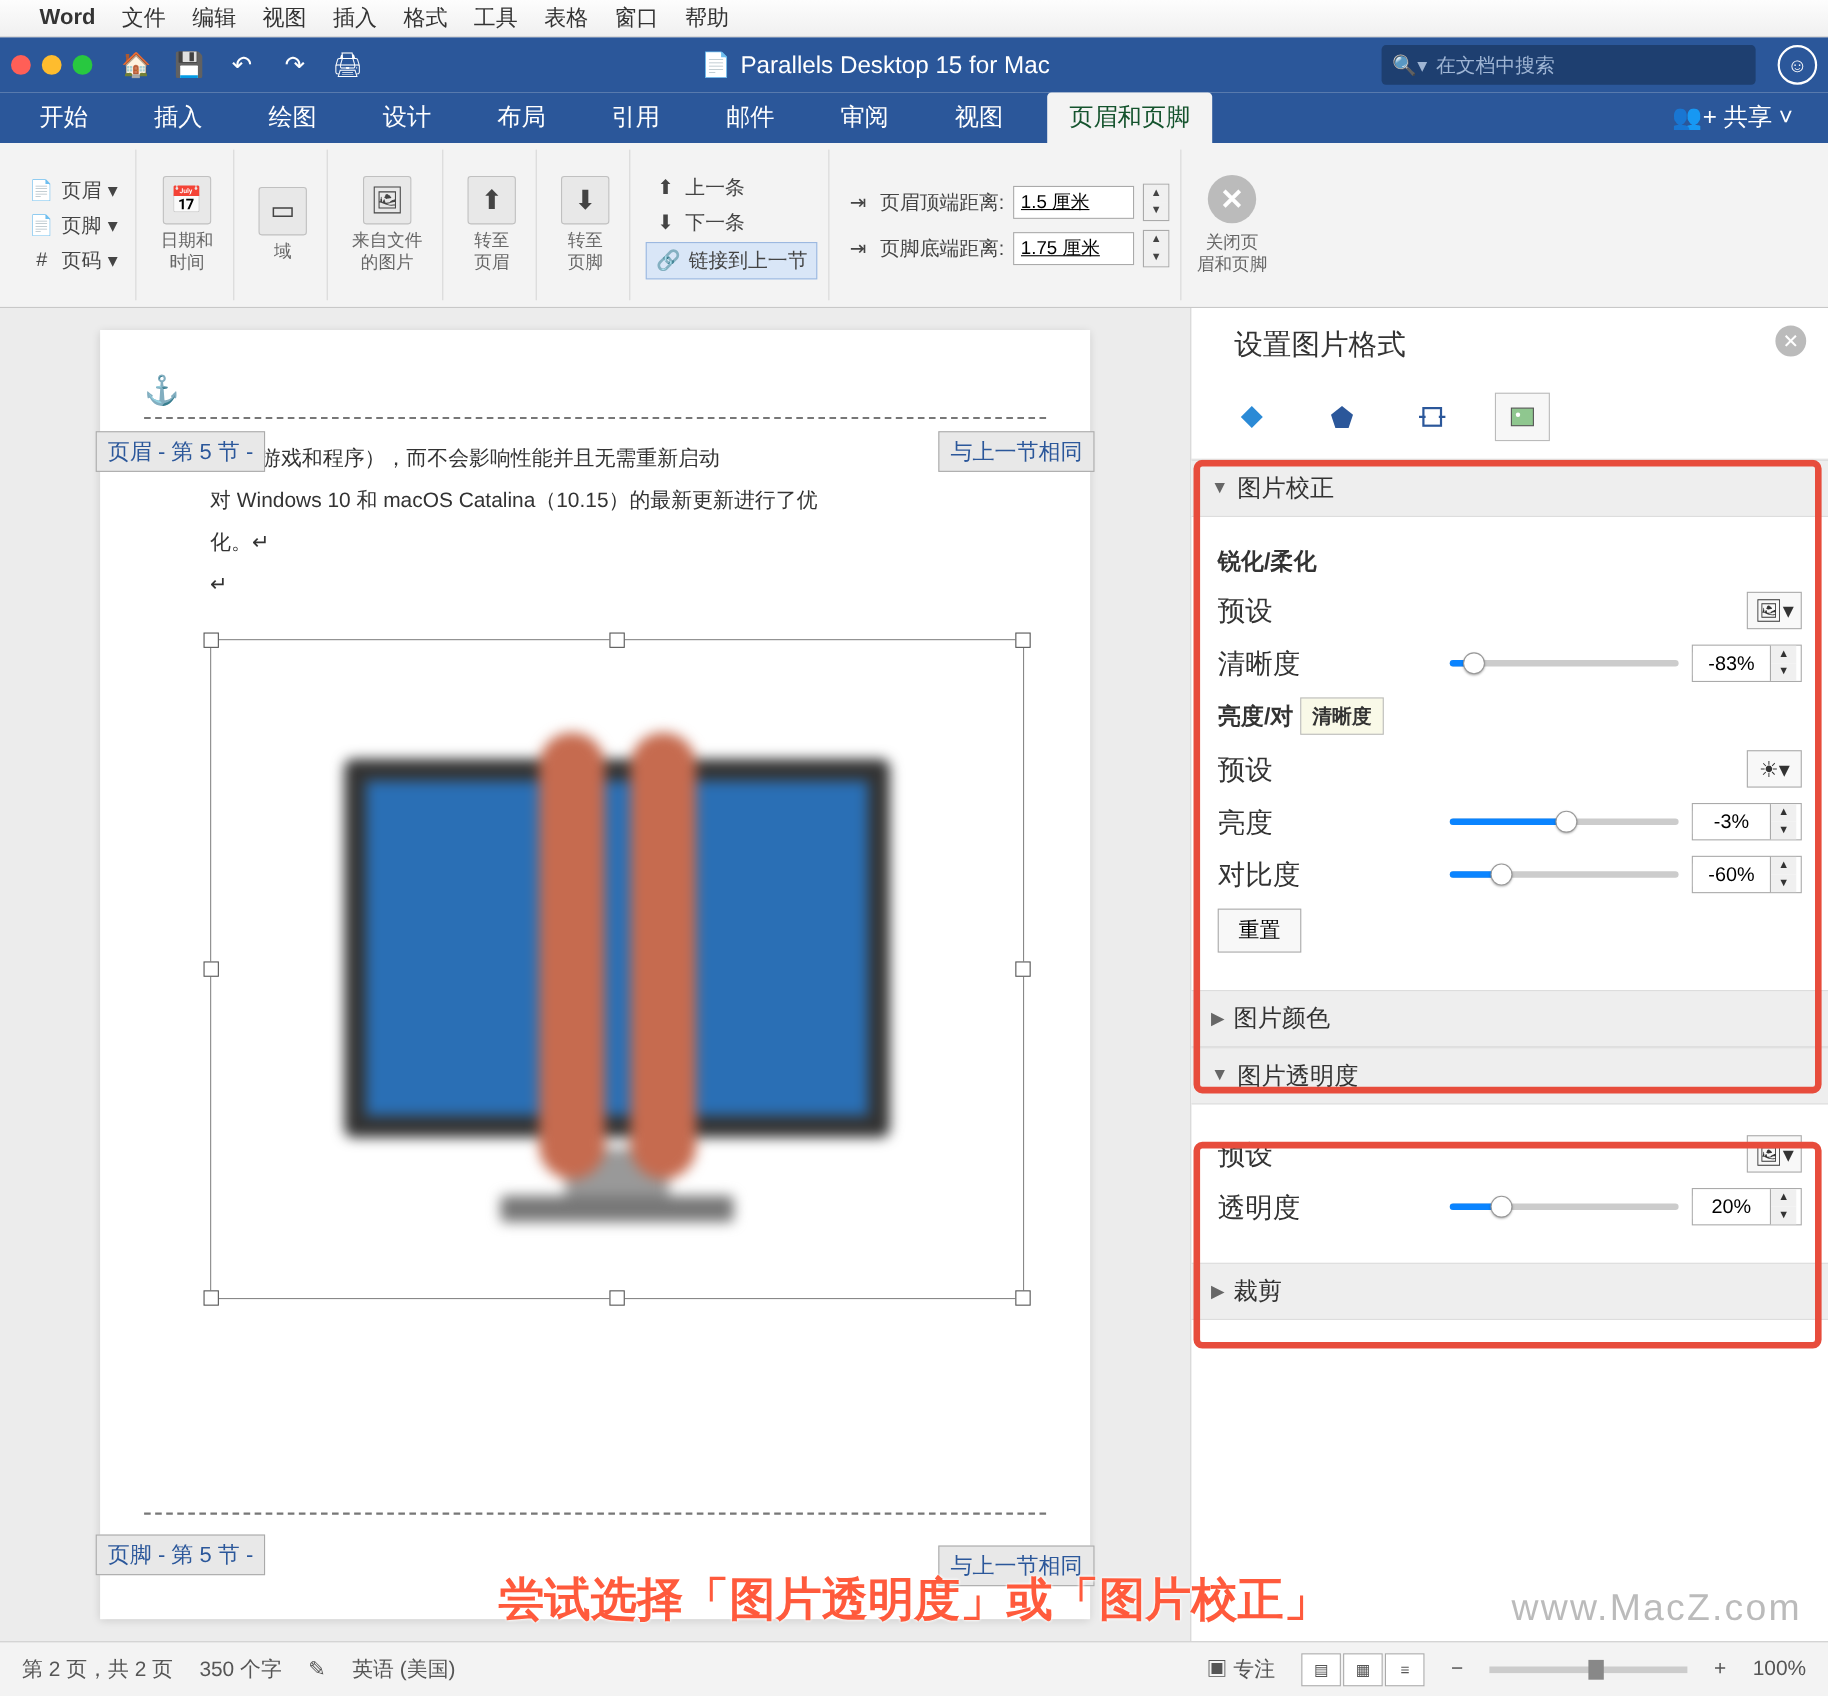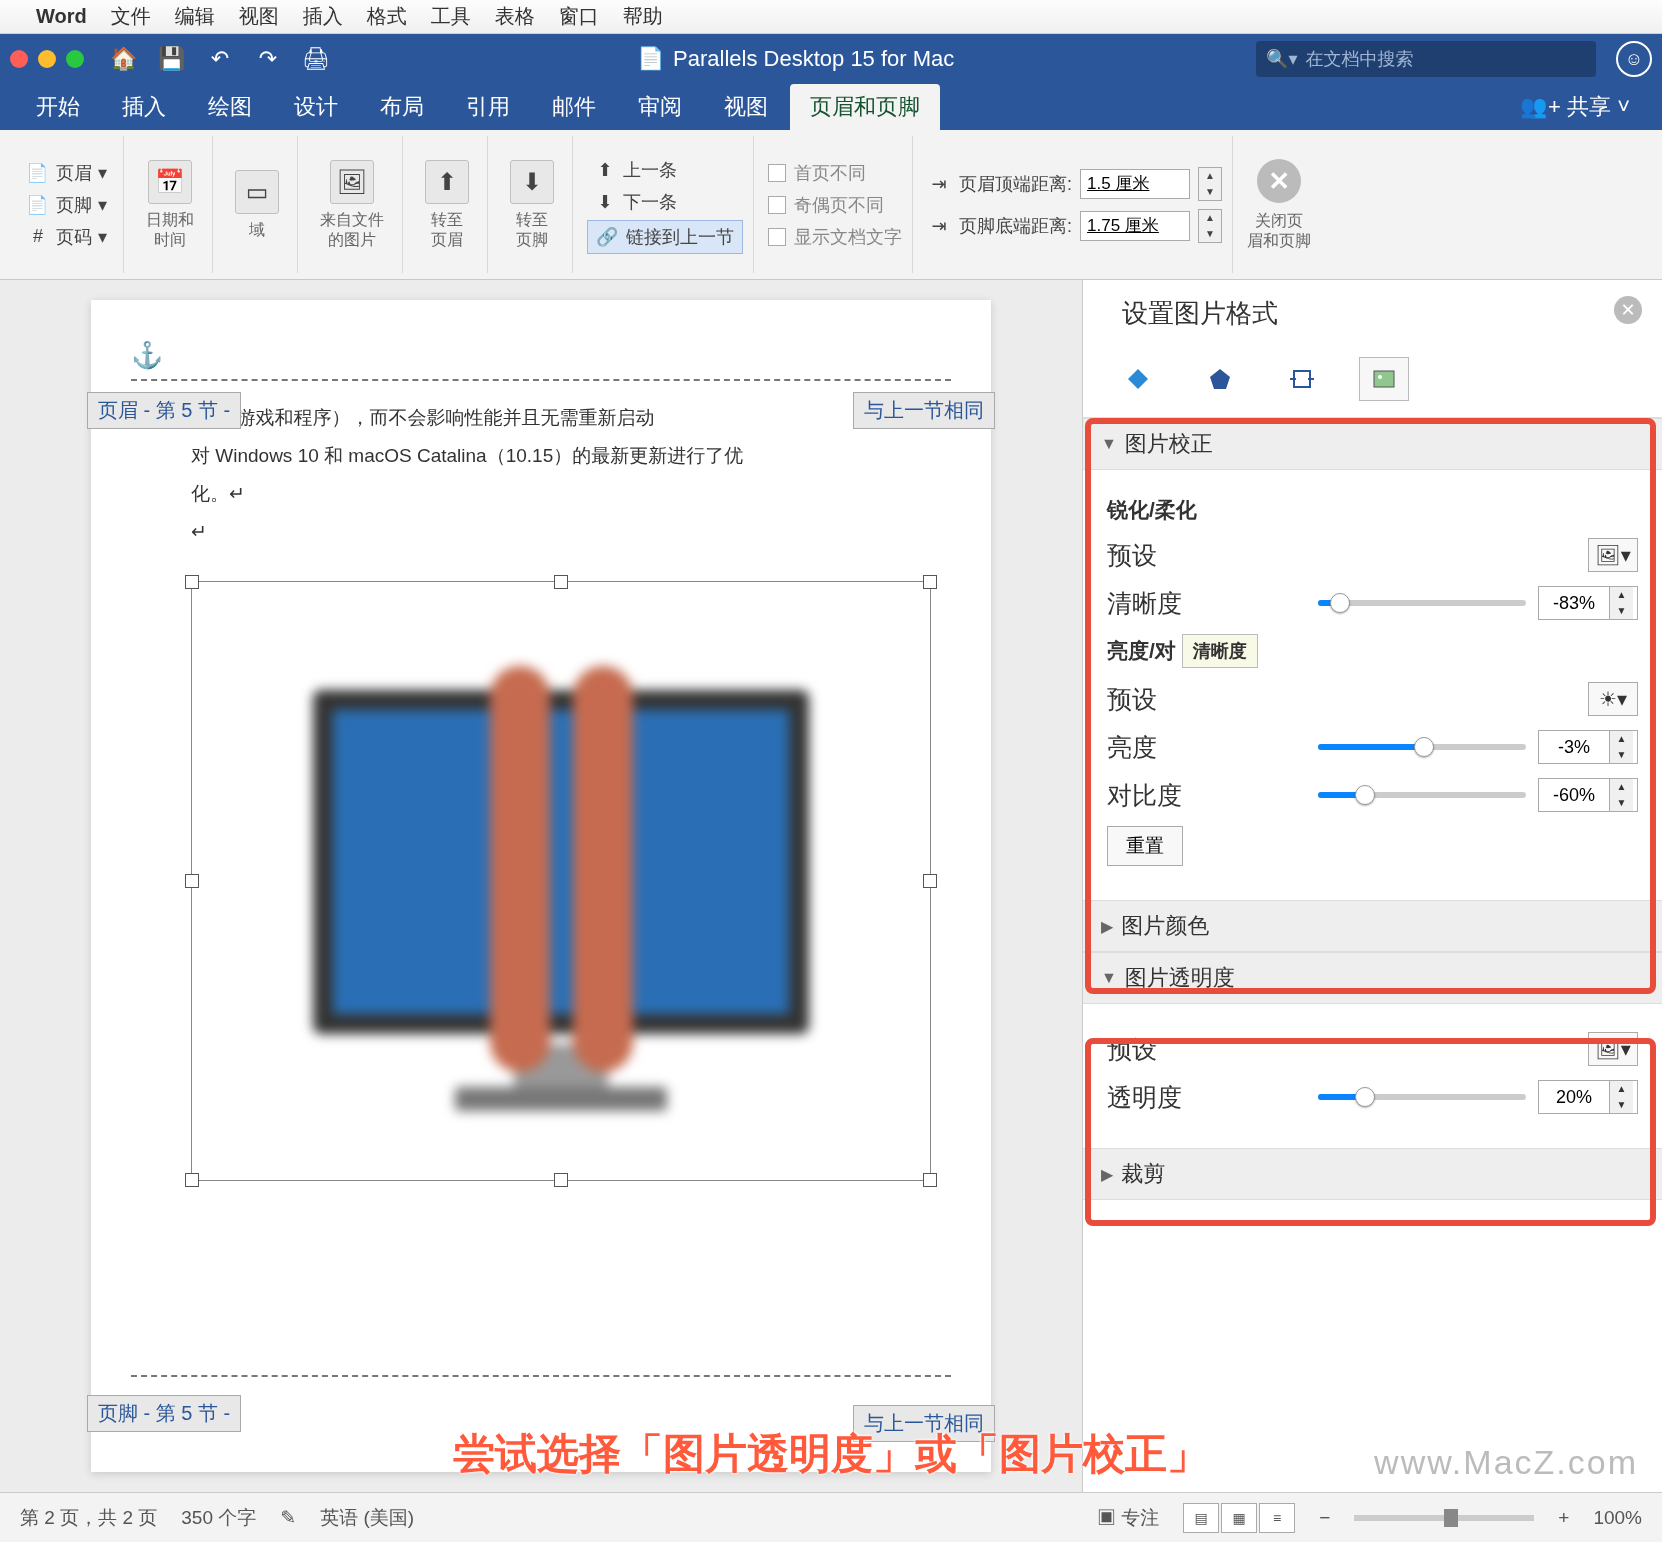--- a/index.html
+++ b/index.html
@@ -14,21 +14,21 @@
 .titlebar { height: 50px; background: #2b579a; display: flex; align-items: center; padding: 0 10px; gap: 8px; color: #fff; }
 .traffic { display: flex; gap: 10px; margin-right: 12px; }
 .dot { width: 18px; height: 18px; border-radius: 50%; }
 .red { background: #ff5f57; } .yellow { background: #febc2e; } .green { background: #28c840; }
 .tb-icon { width: 40px; height: 40px; display: flex; align-items: center; justify-content: center; color: #fff; font-size: 22px; }
 .doc-title { flex: 1; text-align: center; font-size: 22px; display: flex; align-items: center; justify-content: center; gap: 8px; }
 .searchbox { width: 340px; height: 36px; background: #1e3f70; border-radius: 4px; display: flex; align-items: center; padding: 0 10px; color: #9fb5d4; gap: 8px; }
 .avatar { width: 36px; height: 36px; border: 2px solid #fff; border-radius: 50%; display: flex; align-items: center; justify-content: center; margin-left: 12px; }
 
 
-.ribbon-tabs { height: 46px; background: #2b579a; display: flex; align-items: flex-end; padding: 0 16px; gap: 2px; color: #fff; font-size: 22px; }
+.ribbon-tabs { height: 46px; background: #2b579a; display: flex; align-items: flex-end; padding: 0 16px; gap: 20px; color: #fff; font-size: 22px; }
 .ribbon-tabs .tab { padding: 8px 20px; cursor: pointer; }
 .ribbon-tabs .tab.active { background: #f3f3f3; color: #14532d; border-radius: 4px 4px 0 0; }
 .ribbon-tabs .spacer { flex: 1; }
 .share { padding: 8px 16px; }
 
 
 .ribbon { height: 150px; background: #f3f3f3; border-bottom: 1px solid #c8c8c8; display: flex; align-items: stretch; padding: 6px 10px; gap: 4px; font-size: 18px; color: #444; }
 .rgroup { display: flex; flex-direction: column; align-items: center; justify-content: center; padding: 4px 10px; border-right: 1px solid #d8d8d8; gap: 4px; }
 .rgroup:last-child { border-right: none; }
 .rgroup .label2 { font-size: 16px; color: #666; text-align: center; line-height: 1.2; margin-top: 2px; }
@@ -204,34 +204,20 @@
     <div class="rbtn-sm">
         <span class="ricon-sm">⬇</span>
         <span>下一条</span>
       </div>
     <div class="link-prev">
         <span class="ricon-sm">🔗</span>
         <span>链接到上一节</span>
       </div>
   </div>
   <div class="rgroup" style="align-items:flex-start">
-    <div class="chk">
-        <div class="chkbox"></div>
-        <span>首页不同</span>
-      </div>
-    <div class="chk">
-        <div class="chkbox"></div>
-        <span>奇偶页不同</span>
-      </div>
-    <div class="chk">
-        <div class="chkbox"></div>
-        <span>显示文档文字</span>
-      </div>
-  </div>
-  <div class="rgroup" style="align-items:flex-start">
     <div class="distance-row">
       <span class="ricon-sm">⇥</span>
       <span>页眉顶端距离:</span>
       <input class="dist-input" value="1.5 厘米" style="">
       <div class="spin-btns" style="border:1px solid #aaa">
           <div>▲</div>
           <div>▼</div>
         </div>
     </div>
     <div class="distance-row">

